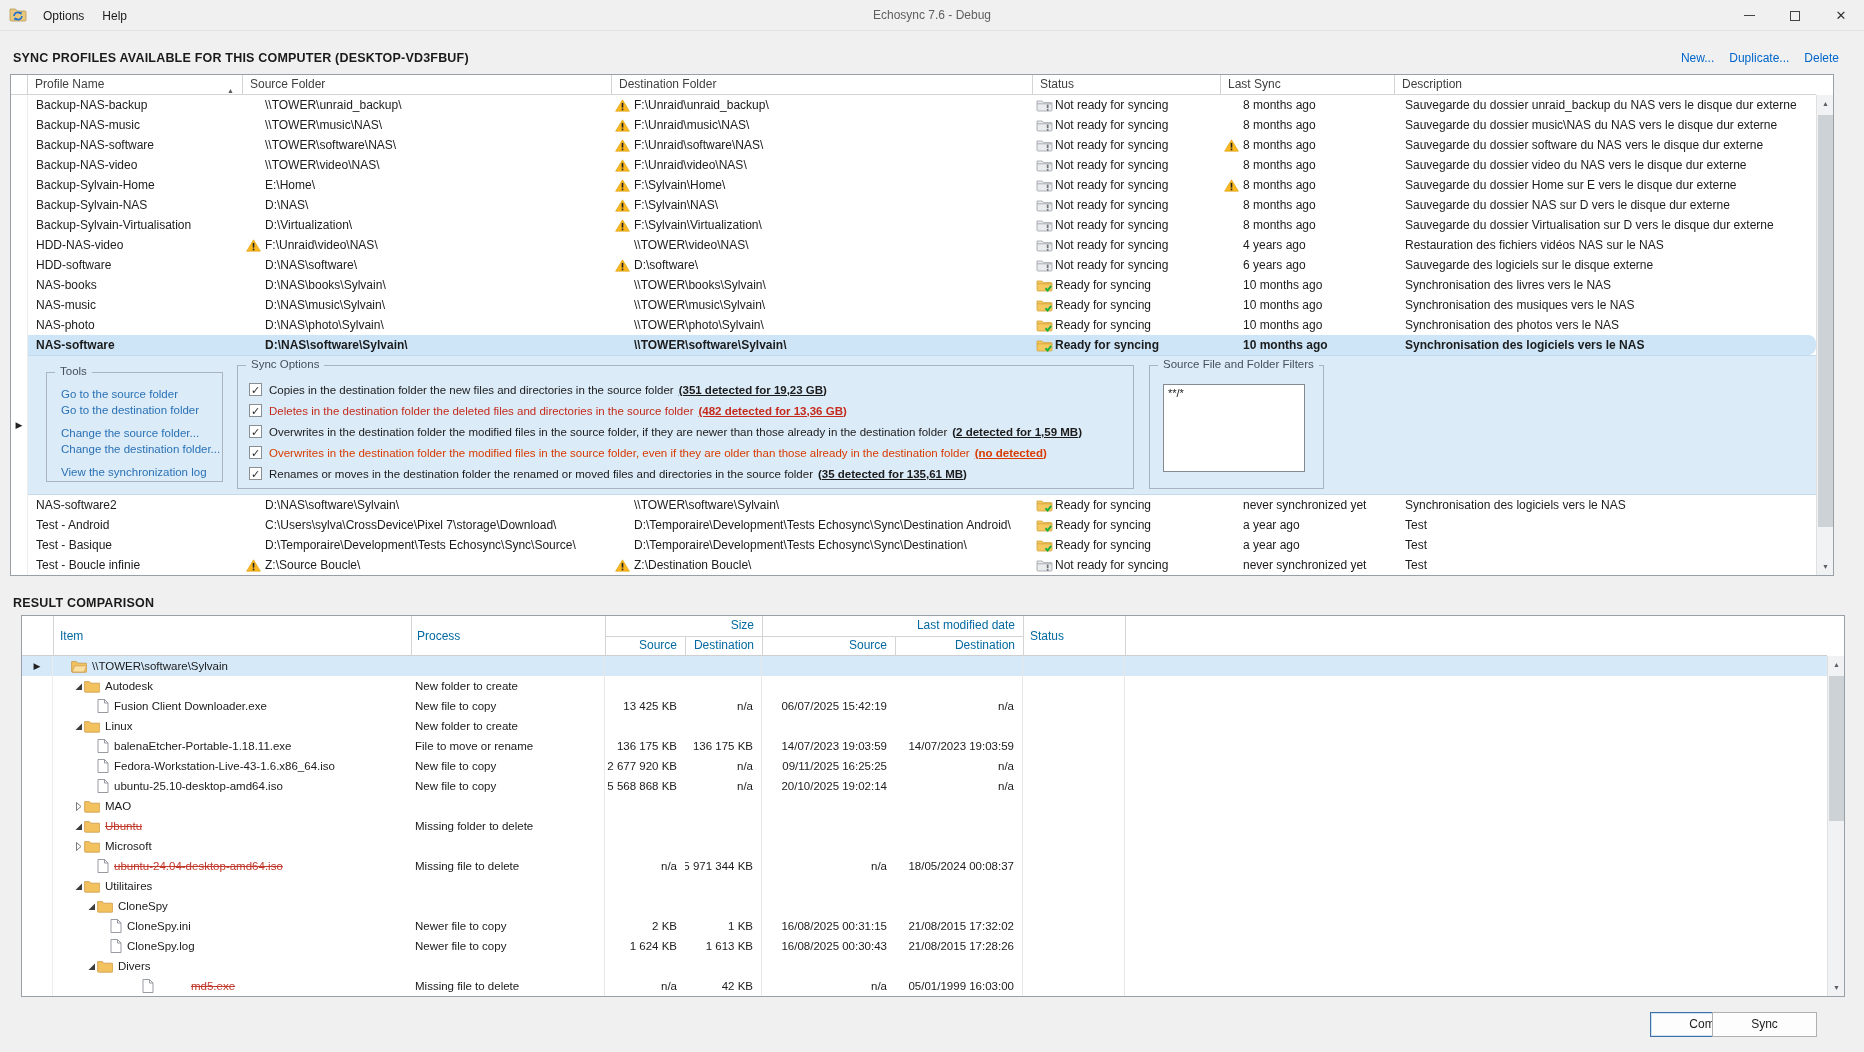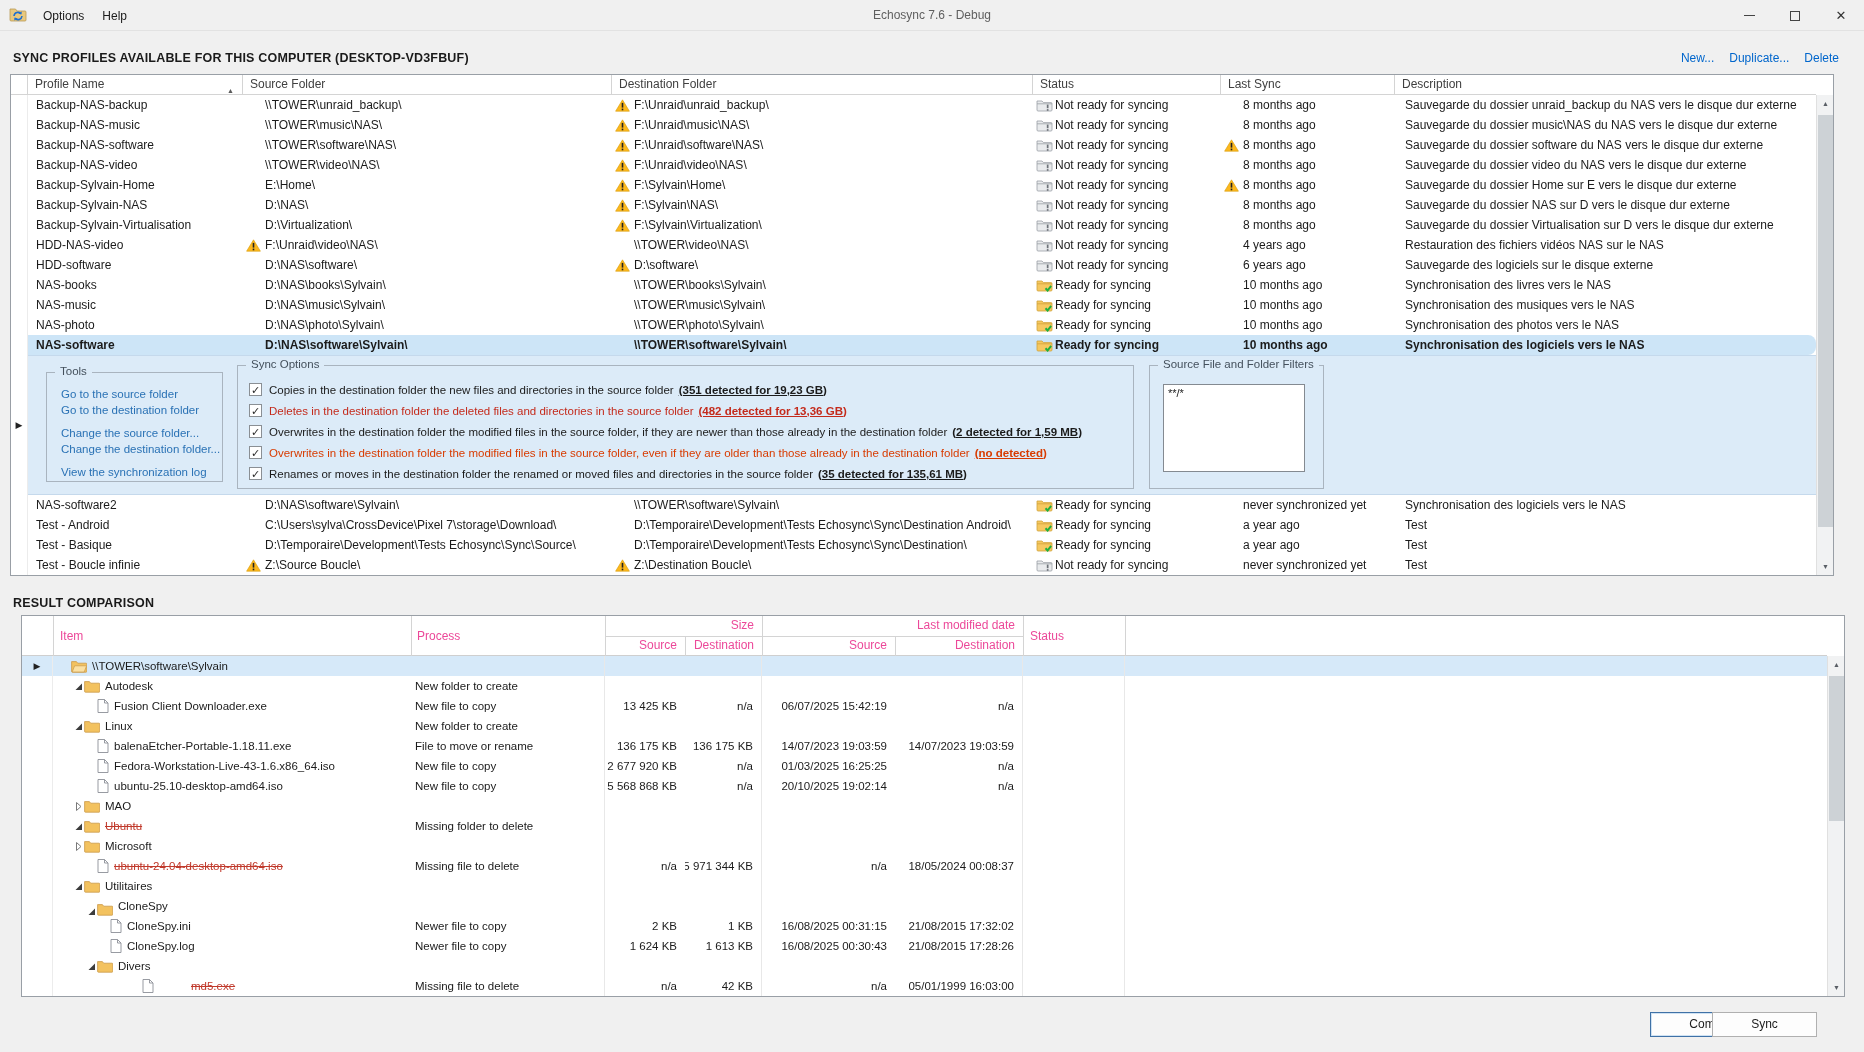--- a/index.html
+++ b/index.html
@@ -61,21 +61,21 @@
   .opt.red { color:#c42b1c; }
   .opt.orange { color:#d83b01; }
   .gbox-filters { left:1121px; top:9px; width:175px; height:124px; }
   .filterbox { position:absolute; left:13px; top:18px; width:142px; height:88px; background:#fff; border:1px solid #848a91; padding:2px 4px; font-size:11px; }
   
   .vsb { position:absolute; right:0; width:17px; background:#f1f2f3; border-left:1px solid #e0e0e0; }
   .sb-arrow { position:absolute; left:0; width:17px; height:17px; display:flex; align-items:center; justify-content:center; font-size:7px; color:#5a5f66; }
   .sb-thumb { position:absolute; left:1px; width:15px; background:#cdd2d6; }
   
   .rtable { position:absolute; left:21px; top:615px; width:1824px; height:382px; background:#fff; border:1px solid #999fa6; }
-  .rhead { position:absolute; left:0; top:0; right:17px; height:40px; border-bottom:1px solid #cfcfcf; background:#fff; color:#ec4899; }
+  .rhead { position:absolute; left:0; top:0; right:17px; height:40px; border-bottom:1px solid #cfcfcf; background:#fff; color:#0369a1; }
   .rh { position:absolute; white-space:nowrap; overflow:hidden; }
   .rline-v { position:absolute; top:0; width:1px; background:#d4d4d4; }
   .rline-h { position:absolute; height:1px; background:#d4d4d4; }
   .rbody { position:absolute; left:0; top:40px; right:17px; bottom:0; overflow:hidden; }
   .rrow { display:grid; grid-template-columns:31px 358px 194px 80px 77px 133px 128px 102px 1fr; height:20px; background:#fff; font-size:11.5px; }
   .rrow.sel { background:#d6e9f9; }
   .rrow .rc { line-height:20px; white-space:nowrap; overflow:hidden; display:flex; align-items:center; }
   .rc.gutr { border-right:1px solid #ececec; justify-content:center; }
   .rc.item { }
   .rc.proc { padding-left:4px; border-right:1px solid #e8e8e8; }
@@ -890,21 +890,21 @@
             <svg width="12" height="14" viewBox="0 0 12 14">
               <path d="M1 0.5 h6.5 L11 4 V13.5 H1 Z" fill="#fff" stroke="#8c9097" stroke-width="0.9"></path>
               <path d="M7.5 0.5 V4 H11" fill="none" stroke="#8c9097" stroke-width="0.9"></path>
             </svg>
           </span>
           <span class="">Fedora-Workstation-Live-43-1.6.x86_64.iso</span>
         </div>
         <div class="rc proc">New file to copy</div>
         <div class="rc num">2 677 920 KB</div>
         <div class="rc num b2">n/a</div>
-        <div class="rc num">01/03/2025 16:25:25</div>
+        <div class="rc num">09/11/2025 16:25:25</div>
         <div class="rc num b2">n/a</div>
         <div class="rc b2"></div>
         <div class="rc"></div>
       </div>
       <div class="rrow">
         <div class="rc gutr"></div>
         <div class="rc item" style="padding-left:32px;">
           <span class="tri"></span>
           <span class="nico">
             <svg width="12" height="14" viewBox="0 0 12 14">
@@ -1029,21 +1029,21 @@
         <div class="rc proc"></div>
         <div class="rc num"></div>
         <div class="rc num b2"></div>
         <div class="rc num"></div>
         <div class="rc num b2"></div>
         <div class="rc b2"></div>
         <div class="rc"></div>
       </div>
       <div class="rrow">
         <div class="rc gutr"></div>
-        <div class="rc item" style="padding-left:32px;align-items:flex-end;">
+        <div class="rc item" style="padding-left:32px;">
           <span class="tri">
             <svg width="9" height="9">
               <polygon points="8,1.5 8,8 1.5,8" fill="#3c3c3c"></polygon>
             </svg>
           </span>
           <span class="nico">
             <svg width="16" height="13" viewBox="0 0 16 13">
               <path d="M0.6 1.6 h4.8 l1.3 1.6 H15 a0.8 0.8 0 0 1 0.8 0.8 V11.4 a0.8 0.8 0 0 1 -0.8 0.8 H1.4 a0.8 0.8 0 0 1 -0.8 -0.8 Z" fill="#f3c25f" stroke="#c9994a" stroke-width="0.8"></path>
             </svg>
           </span>

